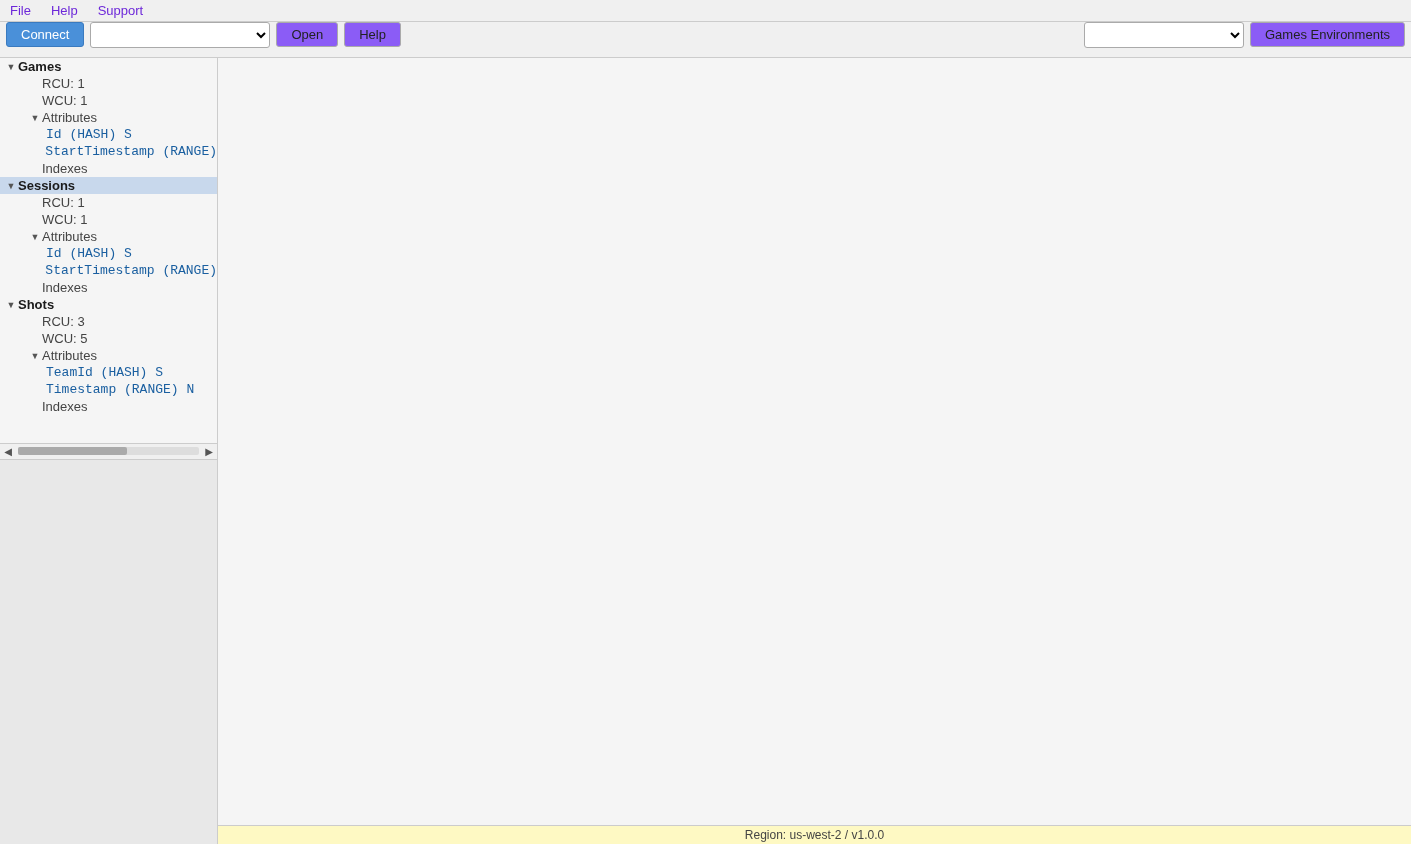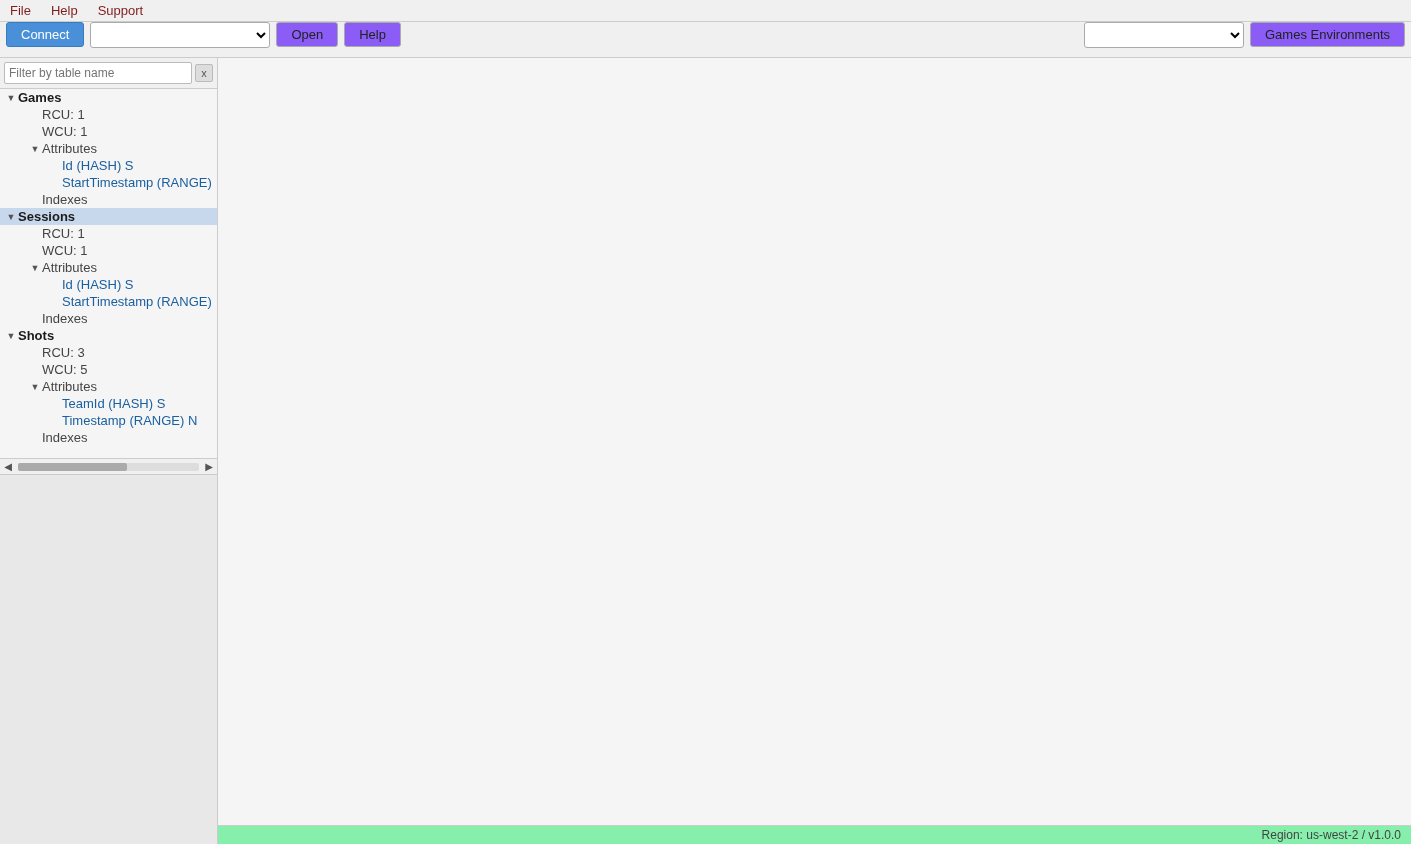--- a/index.html
+++ b/index.html
@@ -20,21 +20,21 @@
       background: #f0f0f0;
       border-bottom: 1px solid #ccc;
       height: 22px;
       padding: 0 4px;
       gap: 8px;
     }
     .menu-item {
       cursor: pointer;
       padding: 2px 6px;
       font-size: 13px;
-      color: #7f1d1d;
+      color: #6d28d9;
     }
 
     
     .toolbar {
       display: flex;
       align-items: flex-start;
       background: #f0f0f0;
       border-bottom: 1px solid #ccc;
       height: 36px;
       padding: 0 6px;
@@ -177,39 +177,39 @@
       font-size: 9px;
       width: 14px;
       text-align: center;
       color: #555;
       display: inline-block;
     }
 
     
     .indent-0 { padding-left: 4px; }
     .indent-1 { padding-left: 28px; }
-    .indent-2 { padding-left: 48px; }
+    .indent-2 { padding-left: 32px; font-family: Liberation Mono, monospace; }
 
     
     .content-area {
       flex: 1;
       background: #f5f5f5;
     }
 
     
     .status-bar {
       position: fixed;
       bottom: 0;
       right: 0;
-      background: #86efac;
+      background: #fef9c3;
       border-top: 1px solid #ccc;
       padding: 2px 10px;
       font-size: 12px;
       color: #444;
-      text-align: right;
+      text-align: center;
       width: calc(1411px - 218px);
     }
 
     
     .sidebar-bottom {
       flex: 1;
       background: #e8e8e8;
       border-top: 1px solid #ccc;
     }
   </style>
@@ -233,24 +233,20 @@
   <select class="toolbar-select toolbar-select-wide">
     <option></option>
   </select>
   <button class="toolbar-btn">Games Environments</button>
 </div>
 
 <div class="main-layout">
 
   <div class="sidebar">
 
-    <div class="sidebar-filter">
-      <input class="filter-input" type="text" placeholder="Filter by table name" style="">
-      <div class="filter-clear">x</div>
-    </div>
 
     <div class="tree-container">
 
     <div class="tree-item indent-0">
           <span class="expand-icon">▼</span>
           <span class="tree-label table-name">Games</span>
         </div>
         <div class="tree-item indent-1">
           <span class="expand-icon"></span>
           <span class="tree-label section">RCU: 1</span>

